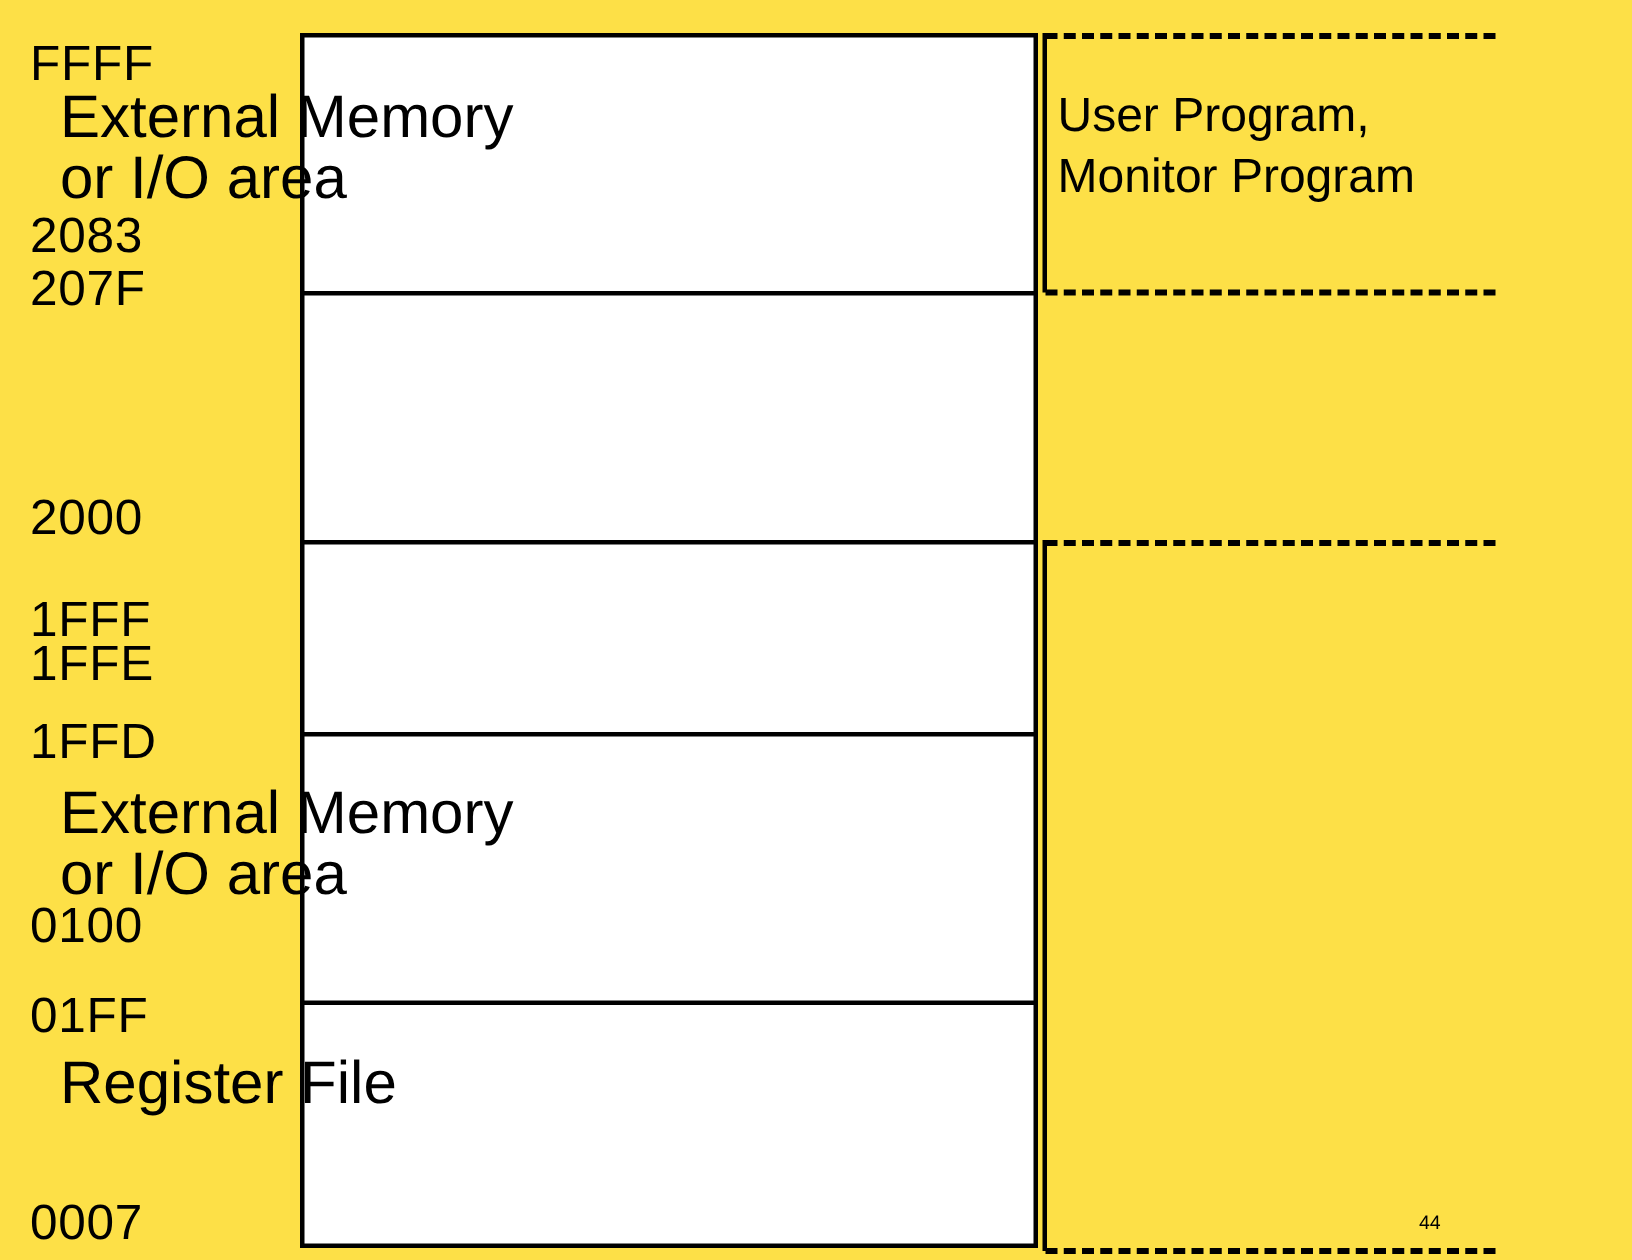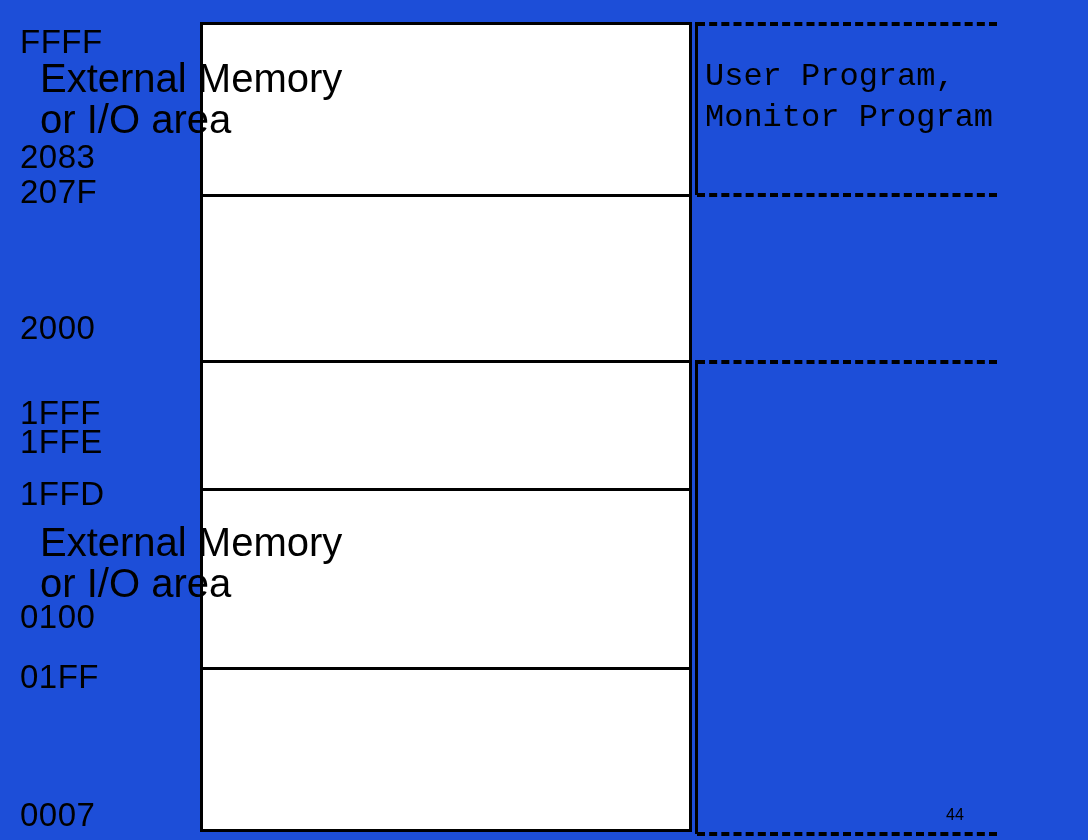--- a/index.html
+++ b/index.html
@@ -5,21 +5,21 @@
 <style>
   html, body {
     margin: 0;
     padding: 0;
     background: #ffffff;
   }
   #slide {
     position: relative;
     width: 1088px;
     height: 840px;
-    background: #1d4ed8;
+    background: #fde047;
     overflow: hidden;
     font-family: "Liberation Sans", sans-serif;
     color: #000000;
   }
 
   
   .addr-label {
     position: absolute;
     left: 20px;
     font-size: 33px;
@@ -71,61 +71,61 @@
     position: absolute;
     width: 0;
     border-left: 3px solid #000000;
   }
   .side-note {
     position: absolute;
     font-size: 32px;
     line-height: 41px;
     white-space: pre-line;
     color: #000000;
-    font-family: Liberation Mono, monospace;
   }
 
   
   .slide-number {
     position: absolute;
-    font-size: 16px;
+    font-size: 13px;
     line-height: 20px;
     color: #000000;
   }
 </style>
 </head>
 <body>
 
 <div id="slide">
 
   <div>
     <div class="addr-label" style="top:25px">FFFF</div>
     <div class="addr-label" style="top:140px">2083</div>
     <div class="addr-label" style="top:175px">207F</div>
-    <div class="addr-label" style="top:311px">2000</div>
+    <div class="addr-label" style="top:328px">2000</div>
     <div class="addr-label" style="top:396px">1FFF</div>
     <div class="addr-label" style="top:425px">1FFE</div>
     <div class="addr-label" style="top:477px">1FFD</div>
     <div class="addr-label" style="top:600px">0100</div>
     <div class="addr-label" style="top:660px">01FF</div>
     <div class="addr-label" style="top:798px">0007</div>
   </div>
 
   <div class="map-outline"></div>
 
   <div class="region no-rule" style="top:22px;height:172px"></div>
   <div class="region" style="top:194px;height:166px"></div>
   <div class="region" style="top:360px;height:128px"></div>
   <div class="region" style="top:488px;height:179px"></div>
   <div class="region" style="top:667px;height:165px"></div>
 
   <div class="region-label" style="top:58px">External Memory
 or I/O area</div>
   <div class="region-label" style="top:522px">External Memory
 or I/O area</div>
+  <div class="region-label" style="top:702px">Register File</div>
 
   <div class="dash-line" style="top:22px;left:697px;width:300px"></div>
   <div class="dash-line" style="top:193px;left:697px;width:300px"></div>
   <div class="dash-line" style="top:360px;left:697px;width:300px"></div>
   <div class="dash-line" style="top:832px;left:697px;width:300px"></div>
 
   <div class="dash-vert" style="top:22px;left:695px;height:173px"></div>
   <div class="dash-vert" style="top:360px;left:695px;height:474px"></div>
 
   <div class="side-note" style="top:56px;left:705px">User  Program,

